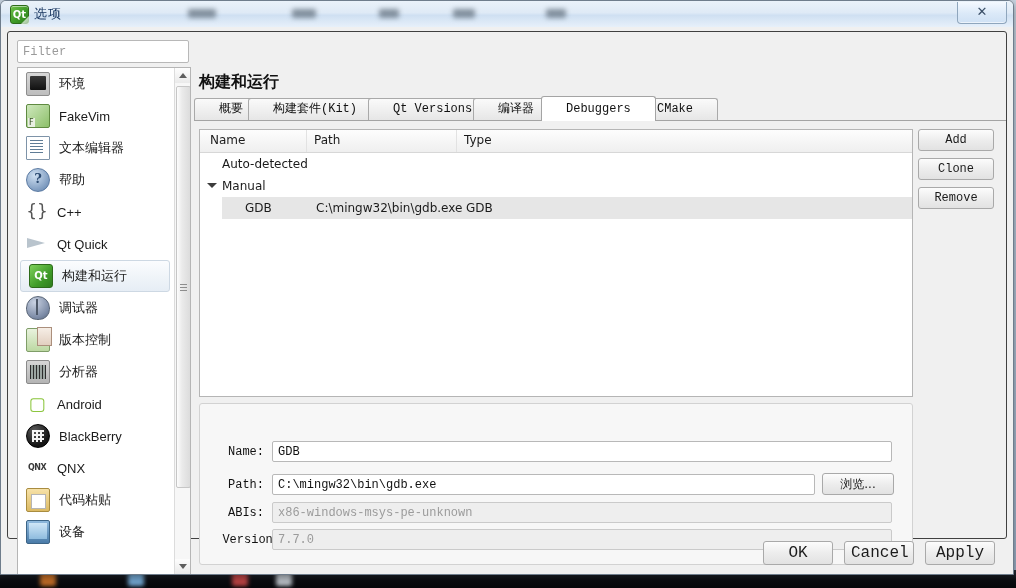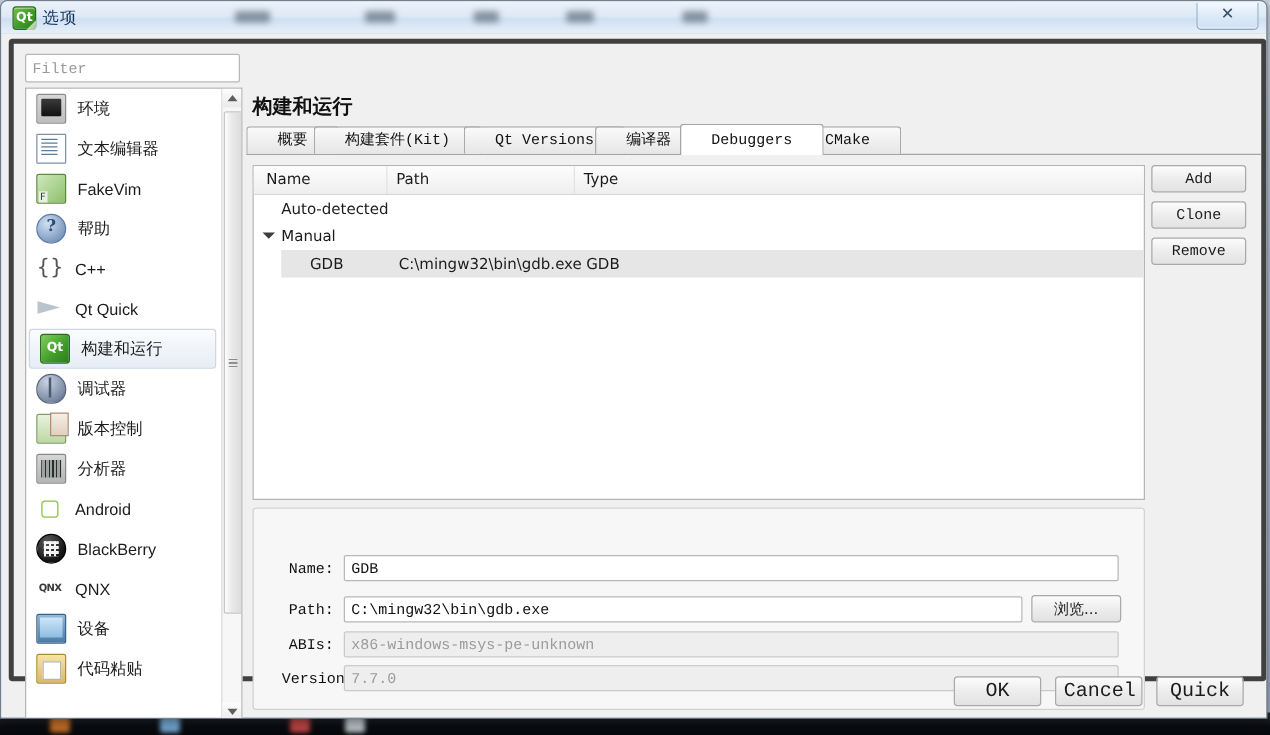--- a/index.html
+++ b/index.html
@@ -86,21 +86,21 @@
     color:#3b4f67; font-family:"DejaVu Sans", sans-serif;
   }
 
   .dialog-body {
     position:absolute; left:0; top:26px; width:1012px; height:547px;
     background:#f0f0f0;
   }
   .content-panel {
     position:absolute; left:6px; top:4px; width:998px; height:506px;
     background:#f0f0f0;
-    border:4px solid #404040;
+    border:1px solid #404040;
     border-radius:3px;
   }
 
   
   .filter-box {
     position:absolute; left:9px; top:8px; width:170px; height:21px;
     border:1px solid #b8b8b8; background:#fff; border-radius:2px;
   }
   .filter-box input {
     width:100%; height:100%; box-sizing:border-box;
@@ -339,26 +339,26 @@
           <input type="text" placeholder="Filter" style="">
         </div>
 
         <div class="sidebar">
           <div class="side-list" id="side-list">
               <div class="side-item">
                 <span class="ico ico-env"></span>
                 <span class="side-label">环境</span>
               </div>
               <div class="side-item">
+                <span class="ico ico-fakevim"></span>
+                <span class="side-label">FakeVim</span>
+              </div>
+              <div class="side-item">
                 <span class="ico ico-editor"></span>
                 <span class="side-label">文本编辑器</span>
-              </div>
-              <div class="side-item">
-                <span class="ico ico-fakevim"></span>
-                <span class="side-label">FakeVim</span>
               </div>
               <div class="side-item">
                 <span class="ico ico-help">?</span>
                 <span class="side-label">帮助</span>
               </div>
               <div class="side-item">
                 <span class="ico ico-cpp">{}</span>
                 <span class="side-label">C++</span>
               </div>
               <div class="side-item">
@@ -387,26 +387,26 @@
               </div>
               <div class="side-item">
                 <span class="ico ico-bb"></span>
                 <span class="side-label">BlackBerry</span>
               </div>
               <div class="side-item">
                 <span class="ico ico-qnx">QNX</span>
                 <span class="side-label">QNX</span>
               </div>
               <div class="side-item">
+                <span class="ico ico-paste"></span>
+                <span class="side-label">代码粘贴</span>
+              </div>
+              <div class="side-item">
                 <span class="ico ico-device"></span>
                 <span class="side-label">设备</span>
-              </div>
-              <div class="side-item">
-                <span class="ico ico-paste"></span>
-                <span class="side-label">代码粘贴</span>
               </div>
             </div>
           <div class="sb">
             <div class="sb-arrow up">
                 <i></i>
               </div>
             <div class="sb-thumb">
               <div class="sb-grip"></div>
             </div>
             <div class="sb-arrow down">
@@ -468,17 +468,17 @@
           <input class="finput disabled" style="left: 72px; top: 98px; width: 620px;" type="text" readonly="" value="x86-windows-msys-pe-unknown">
 
           <div class="flabel" style="left:22px; top:129px; width:58px;">Version:</div>
           <input class="finput disabled" style="left: 72px; top: 125px; width: 620px;" type="text" readonly="" value="7.7.0">
         </div>
       </div>
 
       <div class="footer">
         <button class="fbtn" style="left:756px;">OK</button>
         <button class="fbtn" style="left:837px;">Cancel</button>
-        <button class="fbtn" style="left:918px;">Quick</button>
+        <button class="fbtn" style="left:918px;">Apply</button>
       </div>
     </div>
   </div>
 </div>
 
 </body></html>

